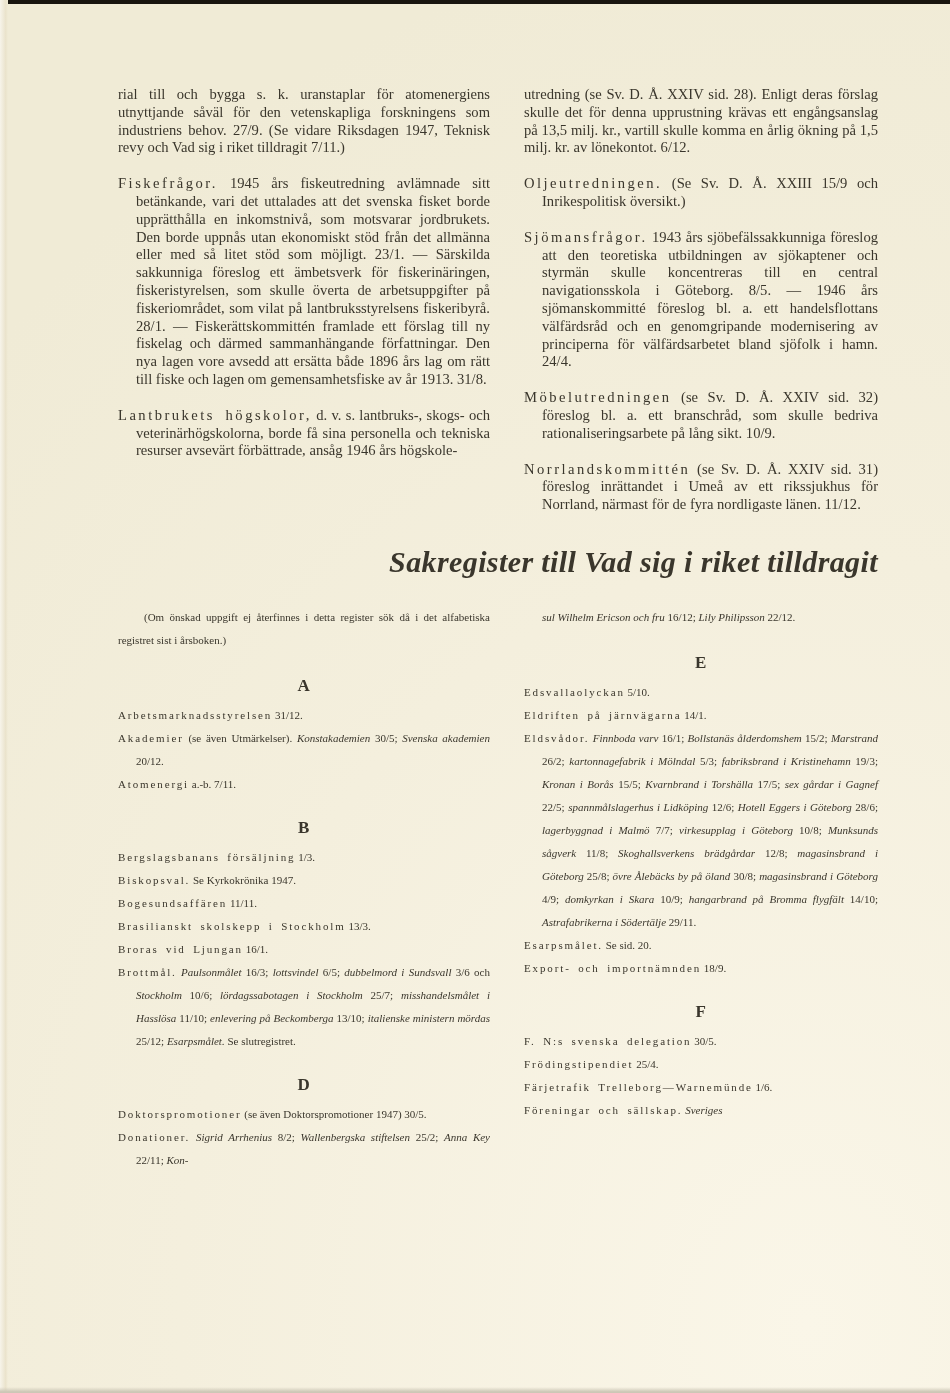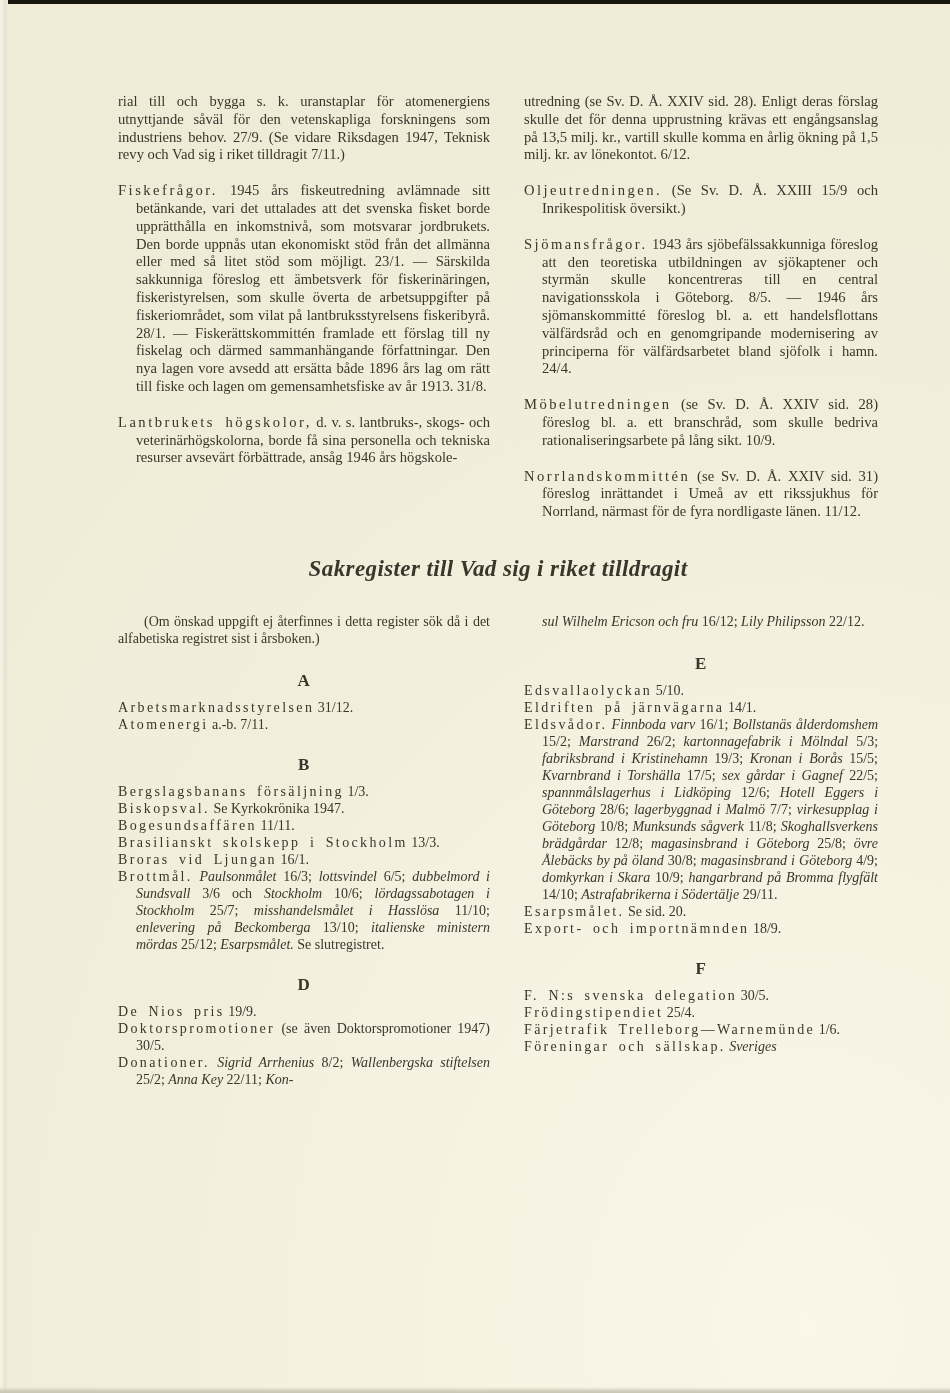--- a/index.html
+++ b/index.html
@@ -9,37 +9,37 @@
     background:radial-gradient(120% 100% at 85% 95%, #faf6e8 0%, #f4efdd 55%, #f0ebd6 100%);
     overflow:hidden;
     font-family:"Liberation Serif","DejaVu Serif",serif;
     color:#3a362c;
   }
   .edge-left{position:absolute;top:0;left:0;width:8px;height:100%;
     background:linear-gradient(90deg,#f7f4ea 0%,#eae3cc 70%,rgba(234,227,204,0) 100%);}
   .edge-top{position:absolute;top:0;left:8px;right:0;height:4px;background:#18150f;}
   .edge-bottom{position:absolute;bottom:0;left:0;width:100%;height:6px;
     background:linear-gradient(180deg,rgba(205,199,182,0) 0%,#cdc7b6 80%);}
-  .content{position:absolute;top:93px;left:118px;width:760px;}
+  .content{position:absolute;top:86px;left:118px;width:760px;}
   .row{display:flex;gap:34px;}
   .col-a{width:372px;flex:0 0 372px;}
   .col-b{width:354px;flex:0 0 354px;}
   p{margin:0;text-align:justify;}
   .topsec p{font-size:14.6px;line-height:17.8px;}
-  .indexsec p{font-size:14px;line-height:17px;}
+  .indexsec p{font-size:11px;line-height:23px;}
   .entry{padding-left:18px;text-indent:-18px;}
   .gap{margin-top:18px;}
   .cont-indent{padding-left:18px;text-indent:0;}
   .note{text-indent:26px;}
   .seg-h{letter-spacing:0.17em;word-spacing:0.26em;}
   .seg-i{font-style:italic;}
   .seg-t{}
   .main-heading{
-    text-align:center;font-style:italic;font-weight:bold;
-    font-size:23px;line-height:28px;margin:34px 0 0;letter-spacing:0.4px;
+    text-align:right;font-style:italic;font-weight:bold;
+    font-size:30px;line-height:28px;margin:34px 0 0;letter-spacing:0.4px;
   }
   .index-row{margin-top:30px;}
   .section-letter{
     text-align:center;font-weight:bold;font-size:17px;line-height:20px;
     margin:22px 0 8px;letter-spacing:0.5px;
   }
   .section-letter.first{margin-top:24px;}
   .page-number{
     font-size:18.5px;line-height:22px;text-align:left;
     margin:22px 0 0 10px;letter-spacing:0.5px;
@@ -58,46 +58,46 @@
     <div class="row topsec">
       <div class="col-a">
         <p class="para">rial till och bygga s. k. uranstaplar för atomenergiens utnyttjande såväl för den vetenskapliga forskningens som industriens behov. 27/9. (Se vidare Riksdagen 1947, Teknisk revy och Vad sig i riket tilldragit 7/11.)</p>
         <p class="entry gap"><span class="seg-h">Fiskefrågor.</span><span class="seg-t"> 1945 års fiskeutredning avlämnade sitt betänkande, vari det uttalades att det svenska fisket borde upprätthålla en inkomstnivå, som motsvarar jordbrukets. Den borde uppnås utan ekonomiskt stöd från det allmänna eller med så litet stöd som möjligt. 23/1. — Särskilda sakkunniga föreslog ett ämbetsverk för fiskerinäringen, fiskeristyrelsen, som skulle överta de arbetsuppgifter på fiskeriområdet, som vilat på lantbruksstyrelsens fiskeribyrå. 28/1. — Fiskerättskommittén framlade ett förslag till ny fiskelag och därmed sammanhängande författningar. Den nya lagen vore avsedd att ersätta både 1896 års lag om rätt till fiske och lagen om gemensamhetsfiske av år 1913. 31/8.</span></p>
         <p class="entry gap"><span class="seg-h">Lantbrukets högskolor,</span><span class="seg-t"> d. v. s. lantbruks-, skogs- och veterinärhögskolorna, borde få sina personella och tekniska resurser avsevärt förbättrade, ansåg 1946 års högskole-</span></p>
       </div>
       <div class="col-b">
         <p class="para">utredning (se Sv. D. Å. XXIV sid. 28). Enligt deras förslag skulle det för denna upprustning krävas ett engångsanslag på 13,5 milj. kr., vartill skulle komma en årlig ökning på 1,5 milj. kr. av lönekontot. 6/12.</p>
         <p class="entry gap"><span class="seg-h">Oljeutredningen.</span><span class="seg-t"> (Se Sv. D. Å. XXIII 15/9 och Inrikespolitisk översikt.)</span></p>
         <p class="entry gap"><span class="seg-h">Sjömansfrågor.</span><span class="seg-t"> 1943 års sjöbefälssakkunniga föreslog att den teoretiska utbildningen av sjökaptener och styrmän skulle koncentreras till en central navigationsskola i Göteborg. 8/5. — 1946 års sjömanskommitté föreslog bl. a. ett handelsflottans välfärdsråd och en genomgripande modernisering av principerna för välfärdsarbetet bland sjöfolk i hamn. 24/4.</span></p>
-        <p class="entry gap"><span class="seg-h">Möbelutredningen</span><span class="seg-t"> (se Sv. D. Å. XXIV sid. 28) föreslog bl. a. ett branschråd, som skulle bedriva rationaliseringsarbete på lång sikt. 10/9.</span></p>
+        <p class="entry gap"><span class="seg-h">Möbelutredningen</span><span class="seg-t"> (se Sv. D. Å. XXIV sid. 32) föreslog bl. a. ett branschråd, som skulle bedriva rationaliseringsarbete på lång sikt. 10/9.</span></p>
         <p class="entry gap"><span class="seg-h">Norrlandskommittén</span><span class="seg-t"> (se Sv. D. Å. XXIV sid. 31) föreslog inrättandet i Umeå av ett rikssjukhus för Norrland, närmast för de fyra nordligaste länen. 11/12.</span></p>
       </div>
     </div>
 
     <h2 class="main-heading">Sakregister till Vad sig i riket tilldragit</h2>
 
     <div class="row indexsec index-row">
 
       <div class="col-a">
         <p class="note">(Om önskad uppgift ej återfinnes i detta register sök då i det alfabetiska registret sist i årsboken.)</p>
 
         <h3 class="section-letter first">A</h3>
         <p class="entry"><span class="seg-h">Arbetsmarknadsstyrelsen</span><span class="seg-t"> 31/12.</span></p>
+        <p class="entry"><span class="seg-h">Akademier</span><span class="seg-t"> (se även Utmärkelser). </span><span class="seg-i">Konstakademien</span><span class="seg-t"> 30/5; </span><span class="seg-i">Svenska akademien</span><span class="seg-t"> 20/12.</span></p>
         <p class="entry"><span class="seg-h">Atomenergi</span><span class="seg-t"> a.-b. 7/11.</span></p>
 
         <h3 class="section-letter">B</h3>
         <p class="entry"><span class="seg-h">Bergslagsbanans försäljning</span><span class="seg-t"> 1/3.</span></p>
         <p class="entry"><span class="seg-h">Biskopsval.</span><span class="seg-t"> Se Kyrkokrönika 1947.</span></p>
         <p class="entry"><span class="seg-h">Bogesundsaffären</span><span class="seg-t"> 11/11.</span></p>
         <p class="entry"><span class="seg-h">Brasilianskt skolskepp i Stockholm</span><span class="seg-t"> 13/3.</span></p>
         <p class="entry"><span class="seg-h">Broras vid Ljungan</span><span class="seg-t"> 16/1.</span></p>
         <p class="entry"><span class="seg-h">Brottmål.</span><span class="seg-t"> </span><span class="seg-i">Paulsonmålet</span><span class="seg-t"> 16/3; </span><span class="seg-i">lottsvindel</span><span class="seg-t"> 6/5; </span><span class="seg-i">dubbelmord i Sundsvall</span><span class="seg-t"> 3/6 och </span><span class="seg-i">Stockholm</span><span class="seg-t"> 10/6; </span><span class="seg-i">lördagssabotagen i Stockholm</span><span class="seg-t"> 25/7; </span><span class="seg-i">misshandelsmålet i Hasslösa</span><span class="seg-t"> 11/10; </span><span class="seg-i">enlevering på Beckomberga</span><span class="seg-t"> 13/10; </span><span class="seg-i">italienske ministern mördas</span><span class="seg-t"> 25/12; </span><span class="seg-i">Esarpsmålet.</span><span class="seg-t"> Se slutregistret.</span></p>
 
         <h3 class="section-letter">D</h3>
-        <p class="entry"><span class="seg-h">De Nios pris</span><span class="seg-t"> 19/9.</span></p>
         <p class="entry"><span class="seg-h">Doktorspromotioner</span><span class="seg-t"> (se även Doktorspromotioner 1947) 30/5.</span></p>
         <p class="entry"><span class="seg-h">Donationer.</span><span class="seg-t"> </span><span class="seg-i">Sigrid Arrhenius</span><span class="seg-t"> 8/2; </span><span class="seg-i">Wallenbergska stiftelsen</span><span class="seg-t"> 25/2; </span><span class="seg-i">Anna Key</span><span class="seg-t"> 22/11; </span><span class="seg-i">Kon-</span></p>
 
       </div>
 
       <div class="col-b">
         <p class="cont-indent"><span class="seg-i">sul Wilhelm Ericson och fru</span><span class="seg-t"> 16/12; </span><span class="seg-i">Lily Philipsson</span><span class="seg-t"> 22/12.</span></p>
 
         <h3 class="section-letter first">E</h3>
         <p class="entry"><span class="seg-h">Edsvallaolyckan</span><span class="seg-t"> 5/10.</span></p>

